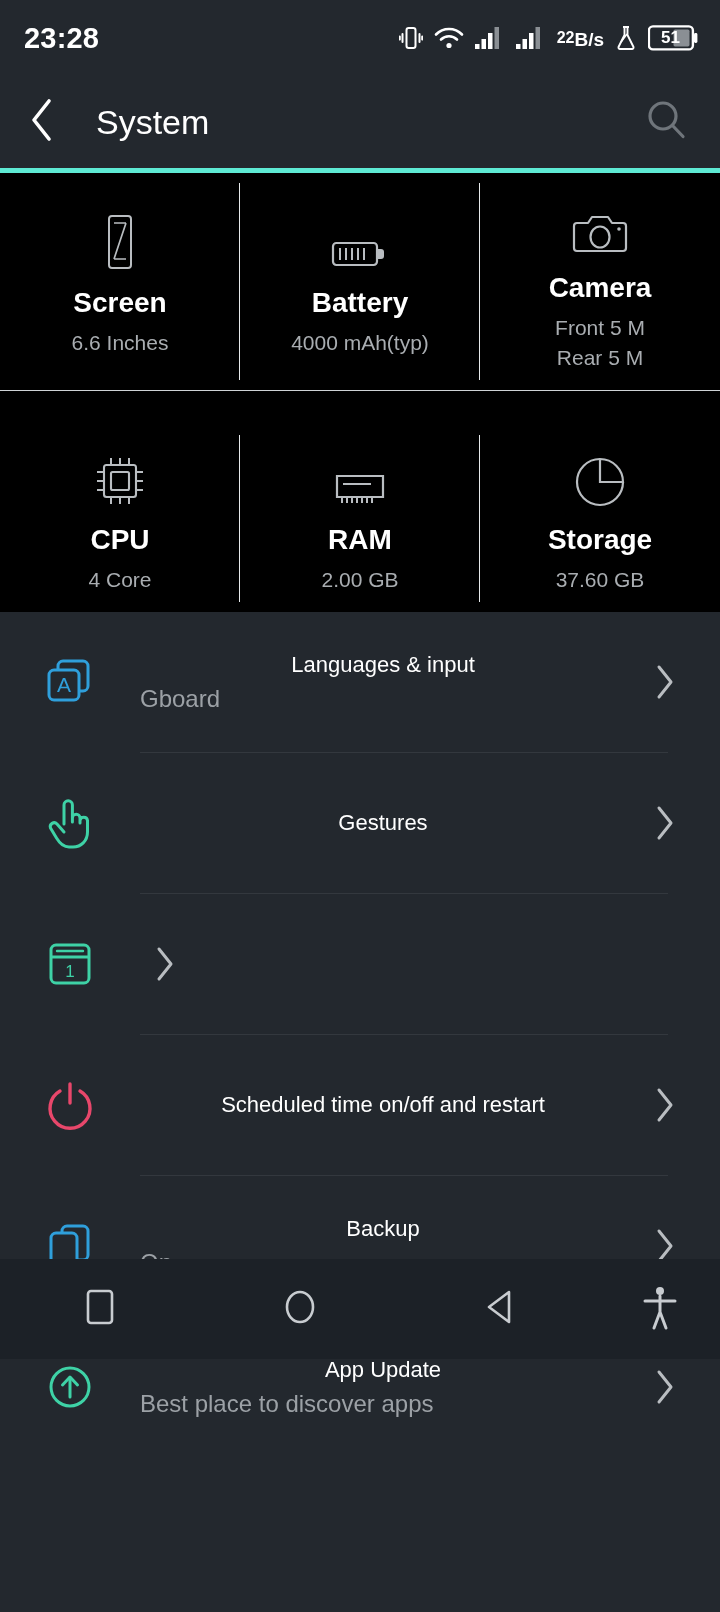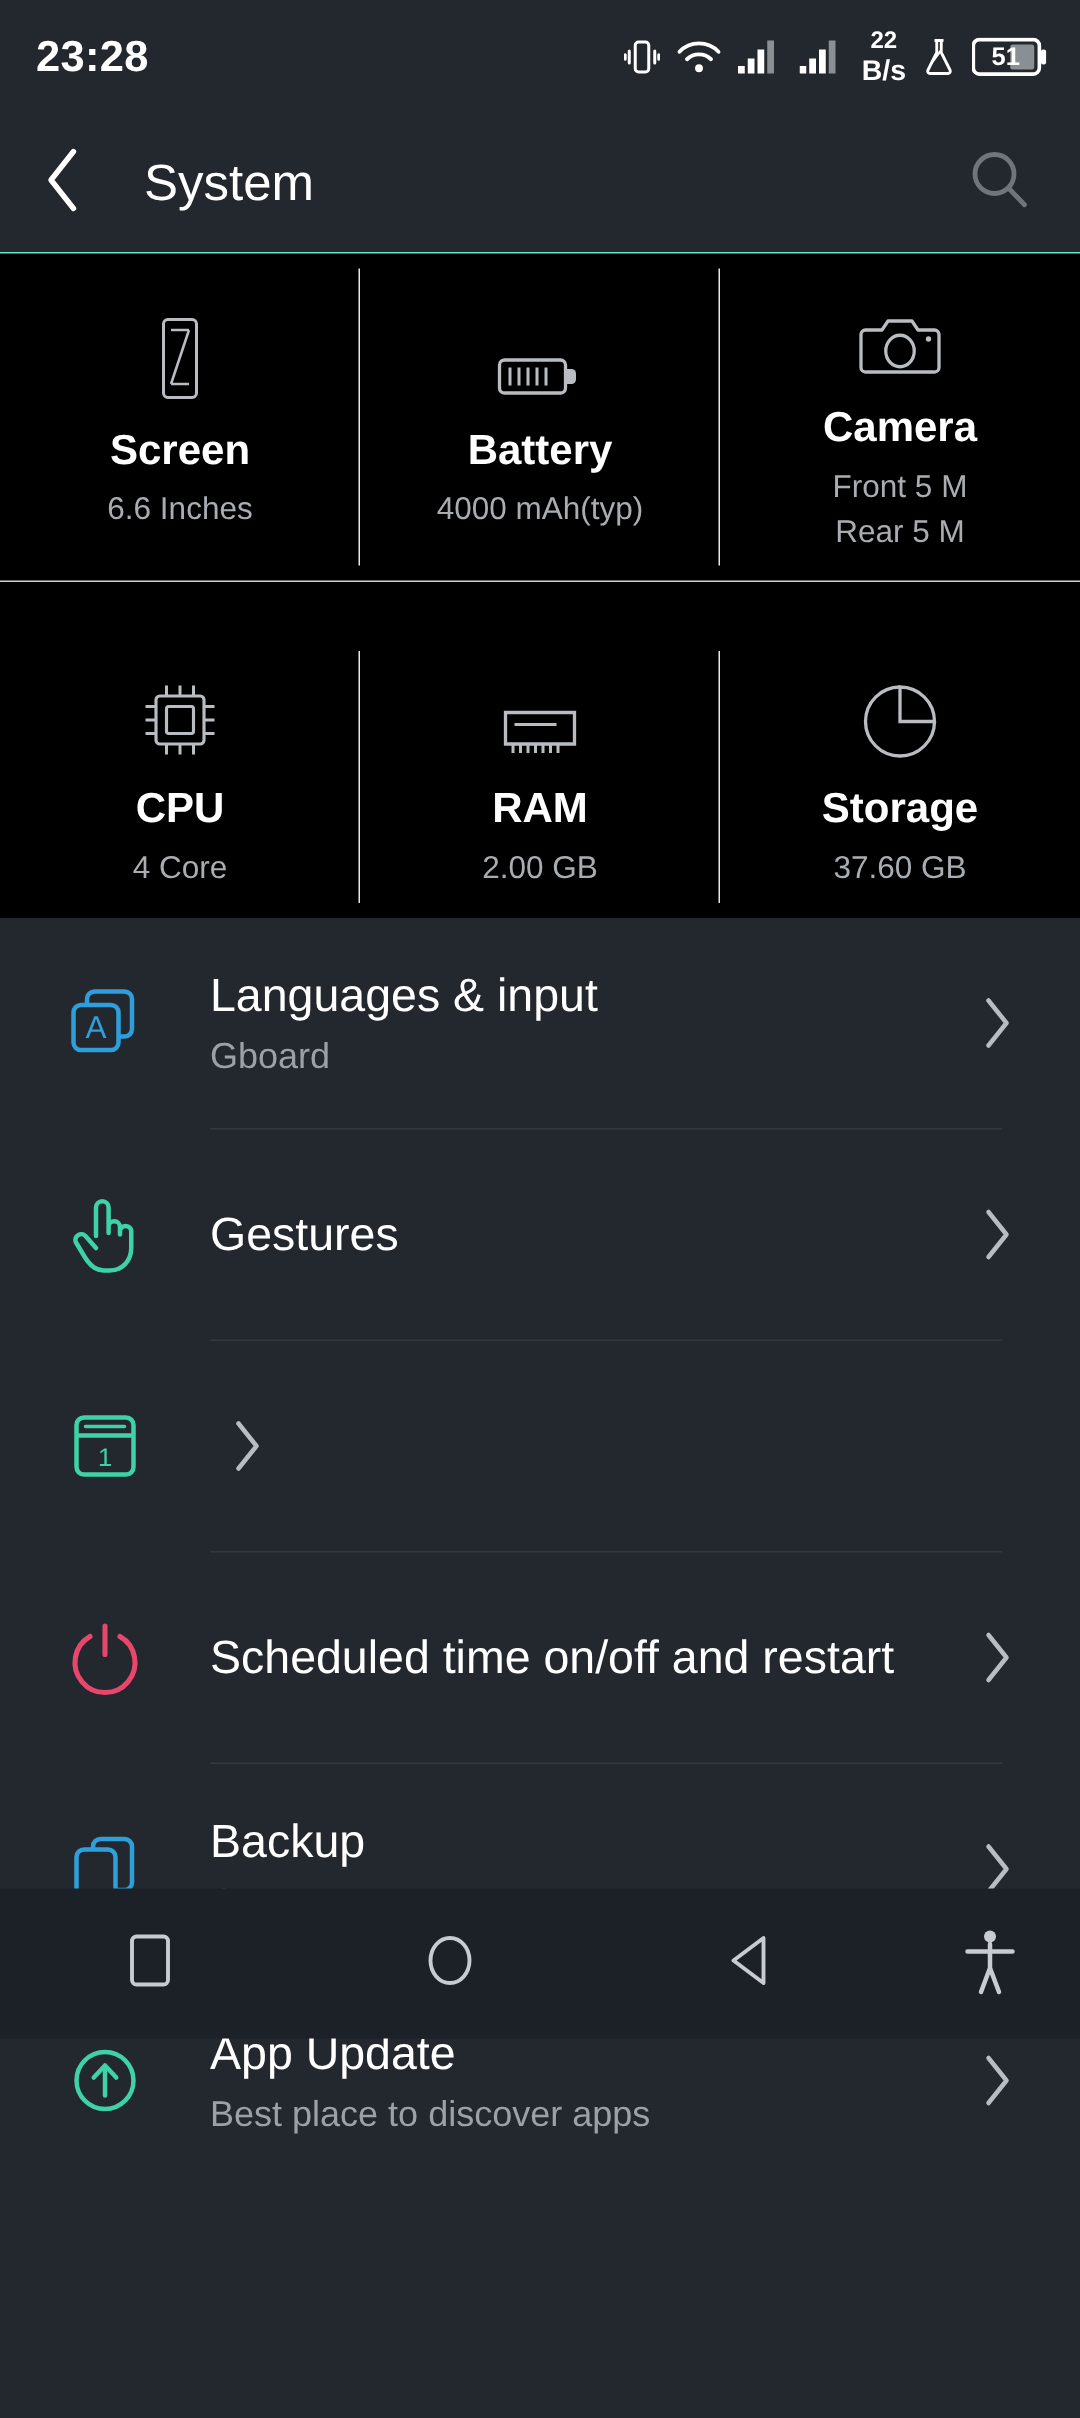--- a/index.html
+++ b/index.html
@@ -13,21 +13,21 @@
 
   
   .statusbar {
     height:76px; background:#23282e;
     display:flex; align-items:center; justify-content:space-between;
     padding:0 22px 0 24px;
   }
   .status-time { color:#fff; font-size:29px; font-weight:700; letter-spacing:.2px; }
   .status-icons { display:flex; align-items:center; gap:11px; }
   .status-icons svg { display:block; }
-  .netspeed { display:flex; flex-direction:column; align-items:center; line-height:1;
+  .netspeed { display:flex; flex-direction:row; align-items:center; line-height:1;
               color:#fff; font-weight:700; }
   .netspeed .n { font-size:16px; }
   .netspeed .u { font-size:19px; margin-top:2px; }
   .battery-wrap { position:relative; display:flex; align-items:center; }
   .battery-pct {
     position:absolute; left:0; right:5px; top:0; bottom:0;
     display:flex; align-items:center; justify-content:center;
     color:#fff; font-size:17px; font-weight:700;
   }
 
@@ -35,21 +35,21 @@
   .appbar {
     height:92px; background:#23282e;
     display:flex; align-items:center; padding:0 26px 0 14px;
   }
   .back-btn { width:56px; height:56px; display:flex; align-items:center; justify-content:center; }
   .appbar-title { color:#fff; font-size:34px; margin-left:26px; flex:1; }
   .search-btn { width:56px; height:56px; display:flex; align-items:center; justify-content:center; }
 
   
   .specgrid {
-    background:#000; border-top:1px solid #5eead4;
+    background:#000; border-top:5px solid #5eead4;
     display:grid; grid-template-columns:1fr 1fr 1fr;
     height:444px;
   }
   .spec-cell {
     position:relative; display:flex; flex-direction:column;
     align-items:center; justify-content:center; padding-top:6px;
   }
   .spec-cell.divr::after {
     content:""; position:absolute; right:0; top:10px; bottom:10px;
     width:1px; background:#e6e9eb;
@@ -57,21 +57,21 @@
   .spec-icon { height:62px; display:flex; align-items:flex-end; justify-content:center; margin-bottom:14px; }
   .spec-title { color:#fff; font-size:28px; font-weight:700; margin-bottom:9px; }
   .spec-sub { color:#a9adb1; font-size:21px; line-height:1.42; text-align:center; }
   .hline { grid-column:1/4; height:1px; background:#cfd3d6; }
 
   
   .list { background:#23282e; padding-top:0; }
   .row { position:relative; display:flex; align-items:center; min-height:140px; padding:0 30px 0 0; }
   .row-icon { width:140px; flex:0 0 140px; display:flex; align-items:center; justify-content:center; }
   .row-text { flex:1; padding-right:14px; }
-  .row-title { color:#fff; font-size:31px; line-height:1.32; }
+  .row-title { color:#fff; font-size:22px; line-height:1.32;text-align:center; }
   .row-sub { color:#9ca1a6; font-size:24px; line-height:1.33; margin-top:4px; }
   .row-chev { width:50px; flex:0 0 50px; display:flex; align-items:center; justify-content:center; }
   .row-div { height:1px; background:#33383e; margin-left:140px; margin-right:52px; }
 
   
   .navbar {
     position:absolute; left:0; bottom:0; width:720px; height:100px;
     background:#1c2127; display:flex; align-items:center;
   }
   .nav-btn { flex:1; display:flex; align-items:center; justify-content:center; }

